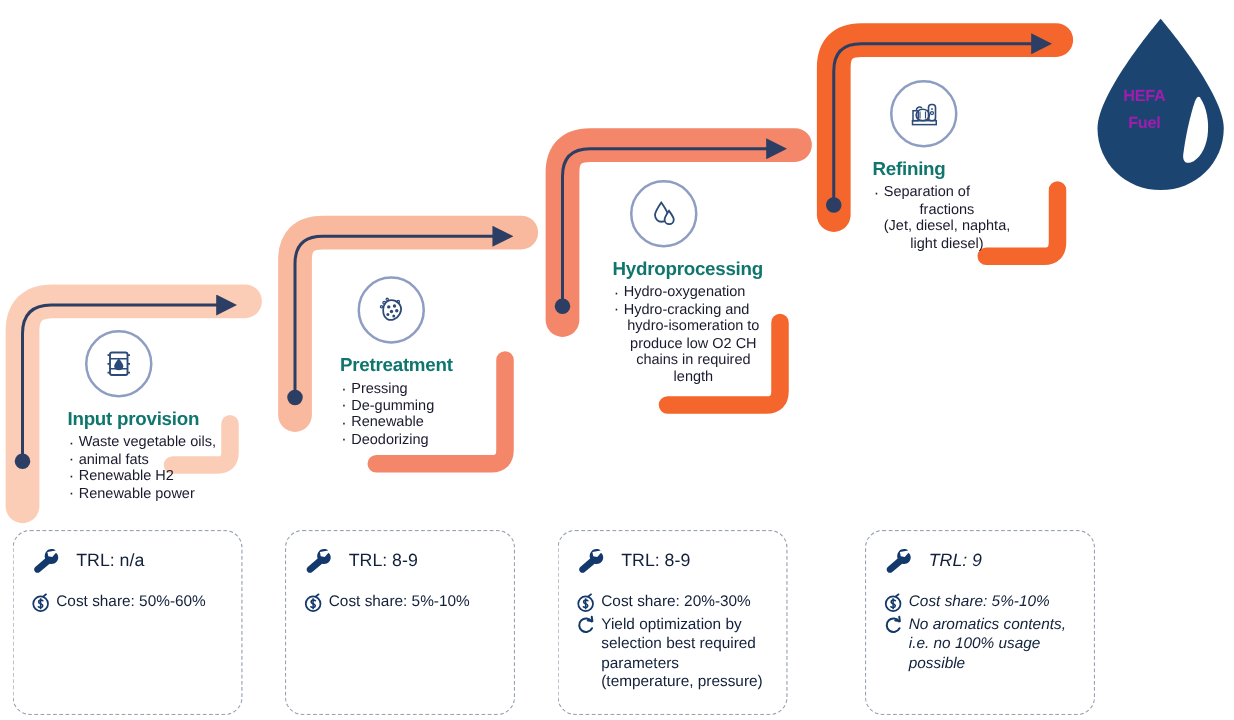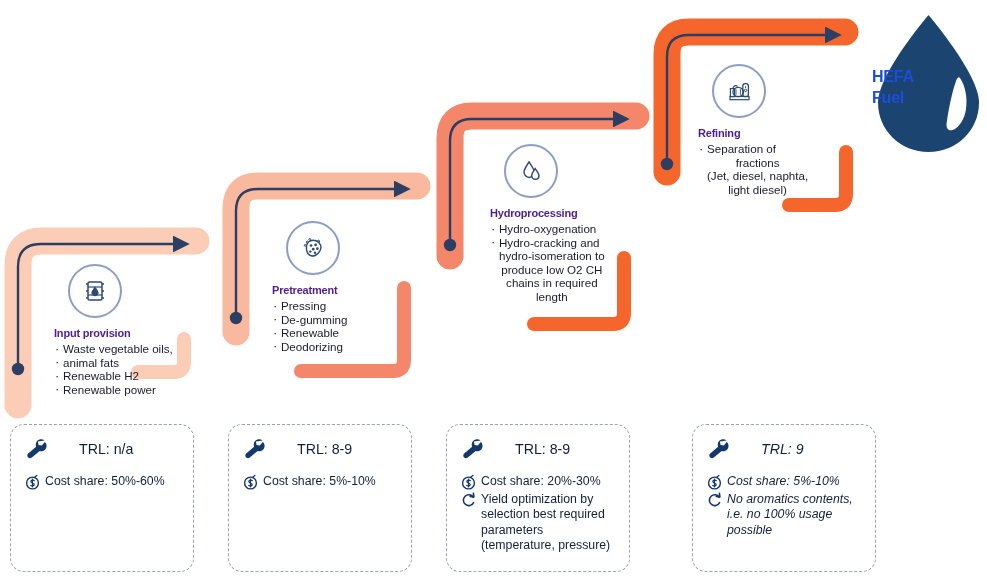--- a/index.html
+++ b/index.html
@@ -16,21 +16,21 @@
 
   
   .stage-block{ position:absolute; }
   .icon-circle{
     width:54px; height:54px; border-radius:50%;
     border:2.5px solid #8e9dc2;
     display:flex; align-items:center; justify-content:center;
     background:#ffffff;
   }
   .stage-title{
-    font-size:11px; font-weight:bold; color:#4c1d95;
+    font-size:15px; font-weight:bold; color:#0f766e;
     letter-spacing:-0.2px; margin-top:9px; white-space:nowrap;
   }
   .stage-list{ list-style:none; margin-top:3px; }
   .stage-list li{
     font-size:11.6px; line-height:13.6px; color:#1a1a2e;
     position:relative; padding-left:9px; white-space:nowrap;
   }
   .stage-list li::before{
     content:"\00B7"; position:absolute; left:1px; top:-0.5px;
     font-size:13px; color:#1a1a2e;
@@ -38,33 +38,33 @@
   .stage-list li.nobullet{ padding-left:9px;text-align:center; }
   .stage-list li.nobullet::before{ content:""; }
 
   
   .card{
     position:absolute; top:424px; height:148px;
     border:1.6px dashed #9aa3b2; border-radius:14px;
     background:#ffffff; padding:13px 12px 10px 14px;
   }
   .card-row{ display:flex; align-items:flex-start; gap:7px; }
-  .trl-row{ align-items:center; gap:29px; margin-bottom:14px; }
+  .trl-row{ align-items:center; gap:11px; margin-bottom:14px; }
   .trl-text{ font-size:14.2px; color:#12203a; }
   .metric{ display:flex; align-items:flex-start; gap:5px; margin-bottom:1px; }
   .metric-text{ font-size:12.3px; line-height:15.4px; color:#12203a; }
   .ic{ flex:0 0 auto; display:block; }
   .ic-trl{ margin-top:0; }
 
   
   #hefa{ position:absolute; left:872px; top:12px; width:113px; height:148px; }
   .hefa-label{
     position:absolute; left:0; right:26px; top:54px;
-    color:#1d4ed8; font-weight:bold;
-    font-size:16px; line-height:21px; letter-spacing:-0.2px;
+    text-align:center; color:#a21caf; font-weight:bold;
+    font-size:13px; line-height:21px; letter-spacing:-0.2px;
     pointer-events:none;
   }
 </style>
 </head>
 <body>
 
 <div id="stage">
 
   <svg id="arrows" viewBox="0 0 987 576" xmlns="http://www.w3.org/2000/svg">
     <defs>

